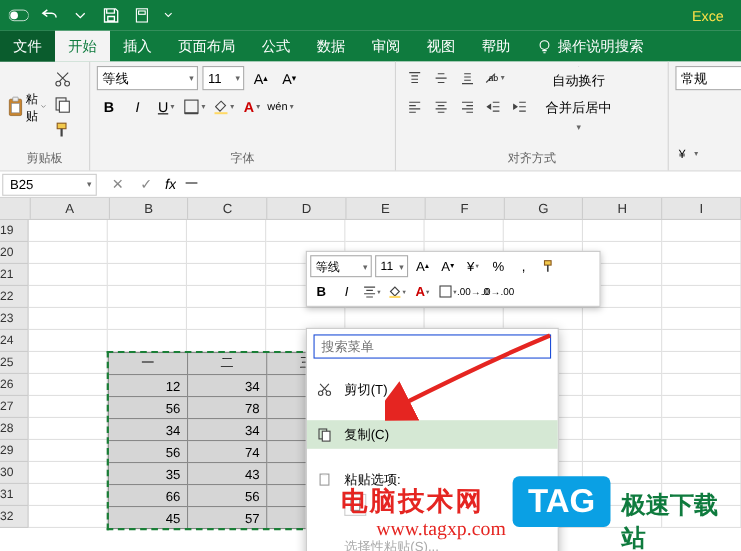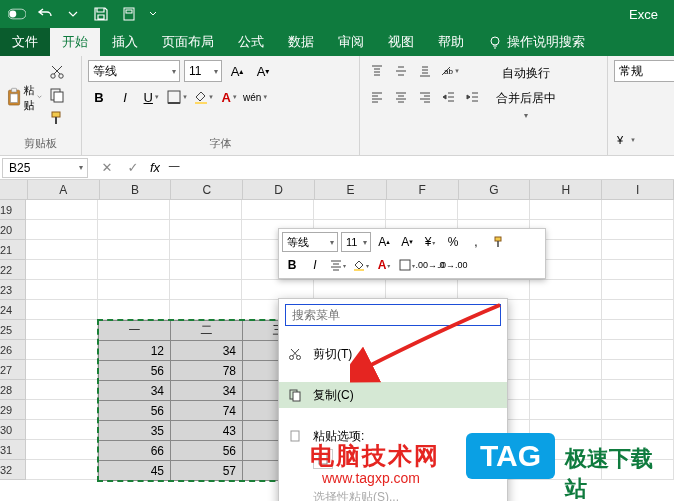--- a/index.html
+++ b/index.html
@@ -1,19 +1,19 @@
 <!DOCTYPE html>
 <html><head>
 <meta charset="utf-8">
 <style>
 * { box-sizing: border-box; margin: 0; padding: 0; }
 body { font-family: "Microsoft YaHei", sans-serif; font-size: 12px; background: #fff; overflow: hidden; width: 674px; height: 501px; position: relative; }
 
 
-.titlebar { background: #0f7b3e; height: 28px; display: flex; align-items: center; padding: 0 8px; color: #ffffff; }
+.titlebar { background: #0f7b3e; height: 28px; display: flex; align-items: center; padding: 0 8px; color: #fde047; }
 .titlebar .qat { display: flex; gap: 10px; align-items: center; }
 .titlebar .qat-item { width: 18px; height: 18px; display: flex; align-items: center; justify-content: center; cursor: pointer; }
 .titlebar .app-title { margin-left: auto; padding-right: 8px; font-size: 13px; }
 
 
 .tabstrip { background: #0f7b3e; height: 28px; display: flex; align-items: flex-end; color: #fff; font-size: 13px; }
 .tab { padding: 5px 12px; cursor: pointer; white-space: nowrap; }
 .tab.file { background: #0a5c2d; }
 .tab.active { background: #f3f3f3; color: #0f7b3e; }
 .tell-me { display: flex; align-items: center; gap: 5px; padding: 5px 12px; }
@@ -94,21 +94,21 @@
 .ctx-item:hover, .ctx-item.hover { background: #d5e8d4; }
 .ctx-item.disabled { color: #aaa; cursor: default; }
 .ctx-ico { width: 16px; height: 16px; display: flex; align-items: center; justify-content: center; }
 .ctx-sub { font-size: 12px; color: #444; padding-left: 34px; margin-bottom: 4px; }
 
 
 .arrow { position: absolute; left: 350px; top: 300px; pointer-events: none; }
 
 
 .wm1 { position: absolute; left: 310px; top: 440px; font-size: 24px; font-weight: bold; color: #e52521; letter-spacing: 2px; pointer-events:none; }
-.wm1b { position: absolute; left: 322px; top: 470px; font-size: 14px; color: #e52521; pointer-events:none; }
+.wm1b { position: absolute; left: 342px; top: 470px; font-size: 18px; color: #e52521; pointer-events:none;font-family:Liberation Serif, serif; }
 .wm2 { position: absolute; left: 466px; top: 433px; background: #0aa0e4; color: #fff; font-weight: bold; font-size: 30px; padding: 6px 14px; border-radius: 6px; pointer-events:none; }
 .wm3 { position: absolute; left: 565px; top: 444px; font-size: 22px; color: #0f7b3e; font-weight: bold; pointer-events:none; }
 
 svg { display: block; }
 </style>
 </head>
 <body>
 
 <div class="titlebar">
   <div class="qat">
@@ -318,20 +318,21 @@
         <div class="align-bigbtn">
           <svg width="16" height="16" viewBox="0 0 16 16">
               <rect x="1" y="4" width="14" height="8" fill="none" stroke="#444"></rect>
               <path d="M4 8H12" stroke="#444"></path>
             </svg>
           <span>合并后居中</span>
           <span style="font-size:8px;color:#666">▾</span>
         </div>
       </div>
     </div>
+    <div class="group-label">对齐方式</div>
   </div>
 
   <div class="group numfmt" style="border-right:none;width:66px">
     <div class="numfmt-select">
         <span>常规</span>
         <span class="dd-arrow">▾</span>
       </div>
     <div class="numfmt-row">
       <div class="btn-sm split">
         <svg width="14" height="14" viewBox="0 0 14 14">

